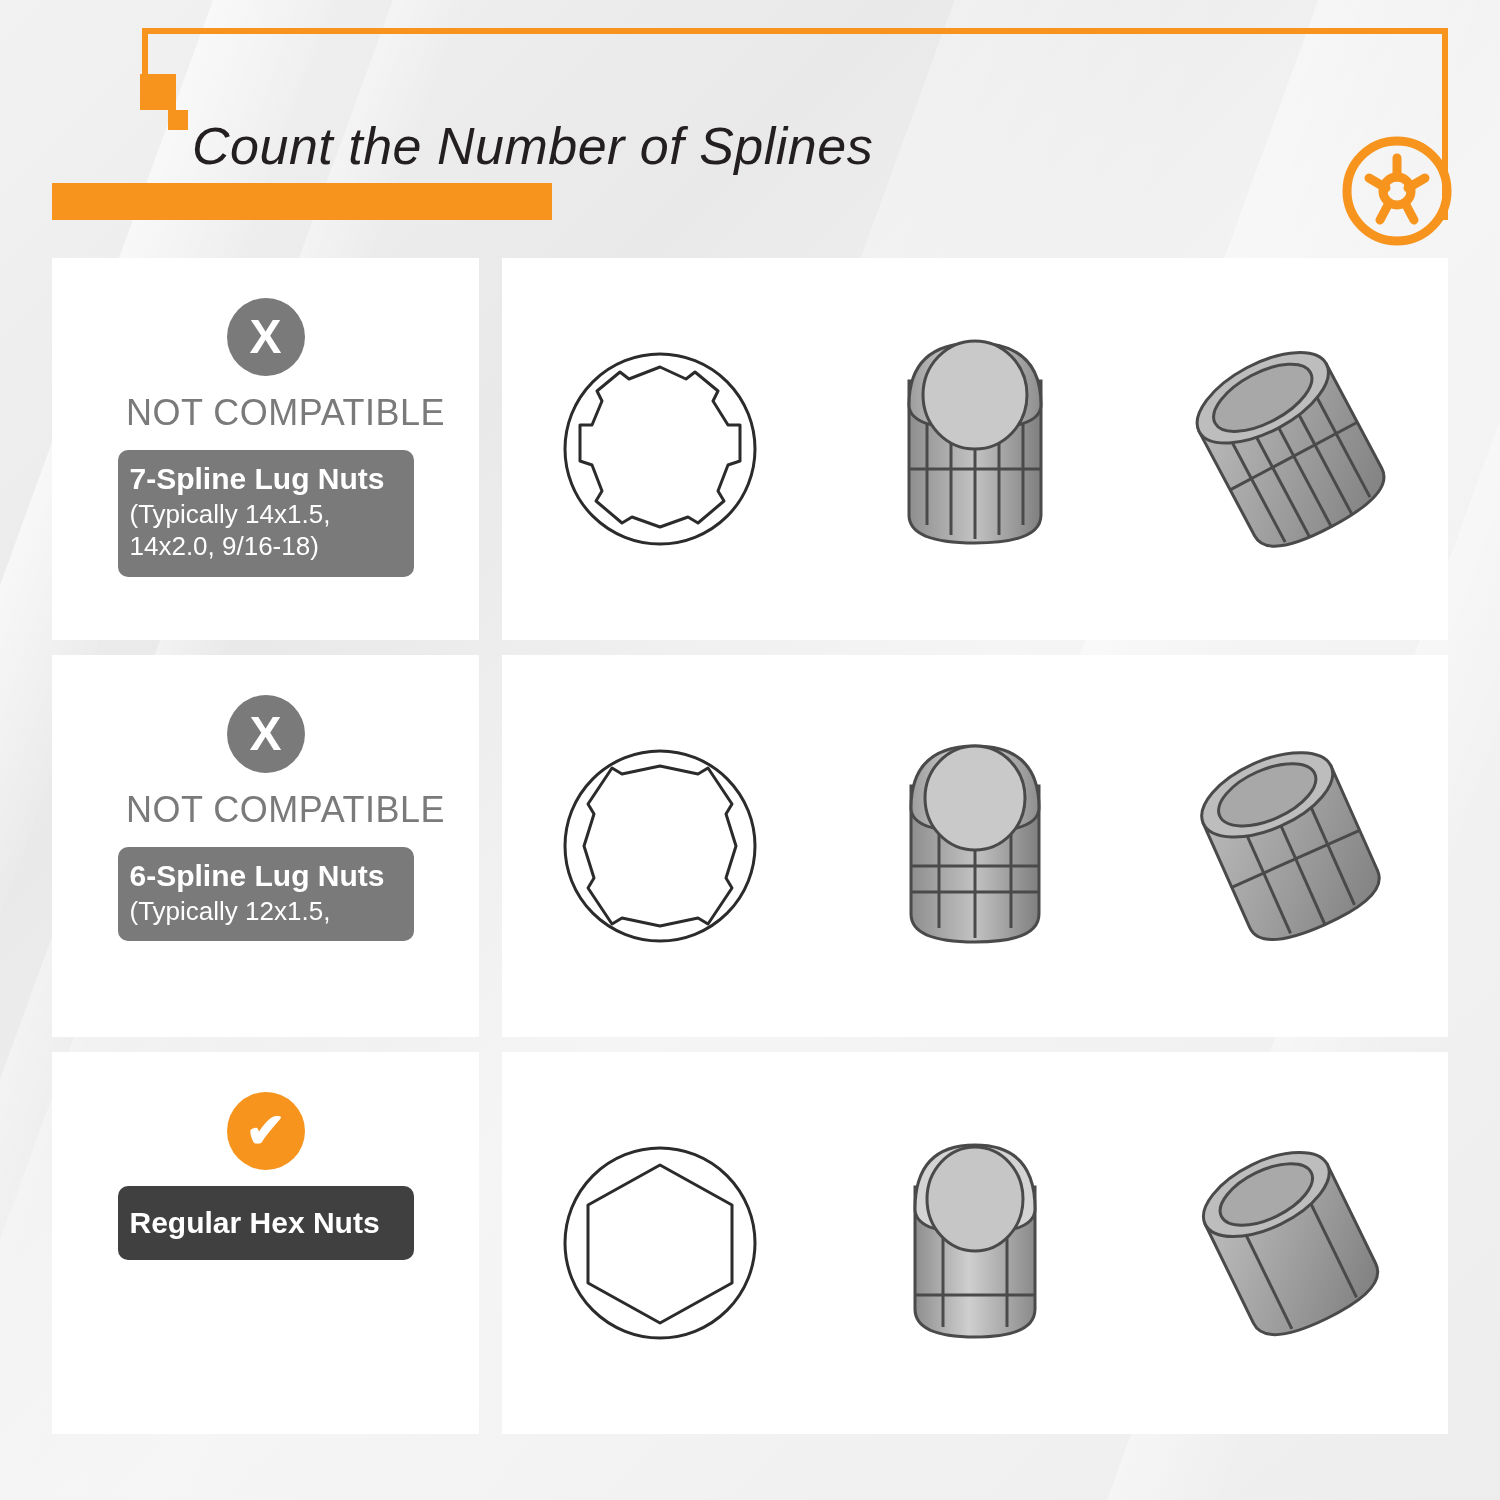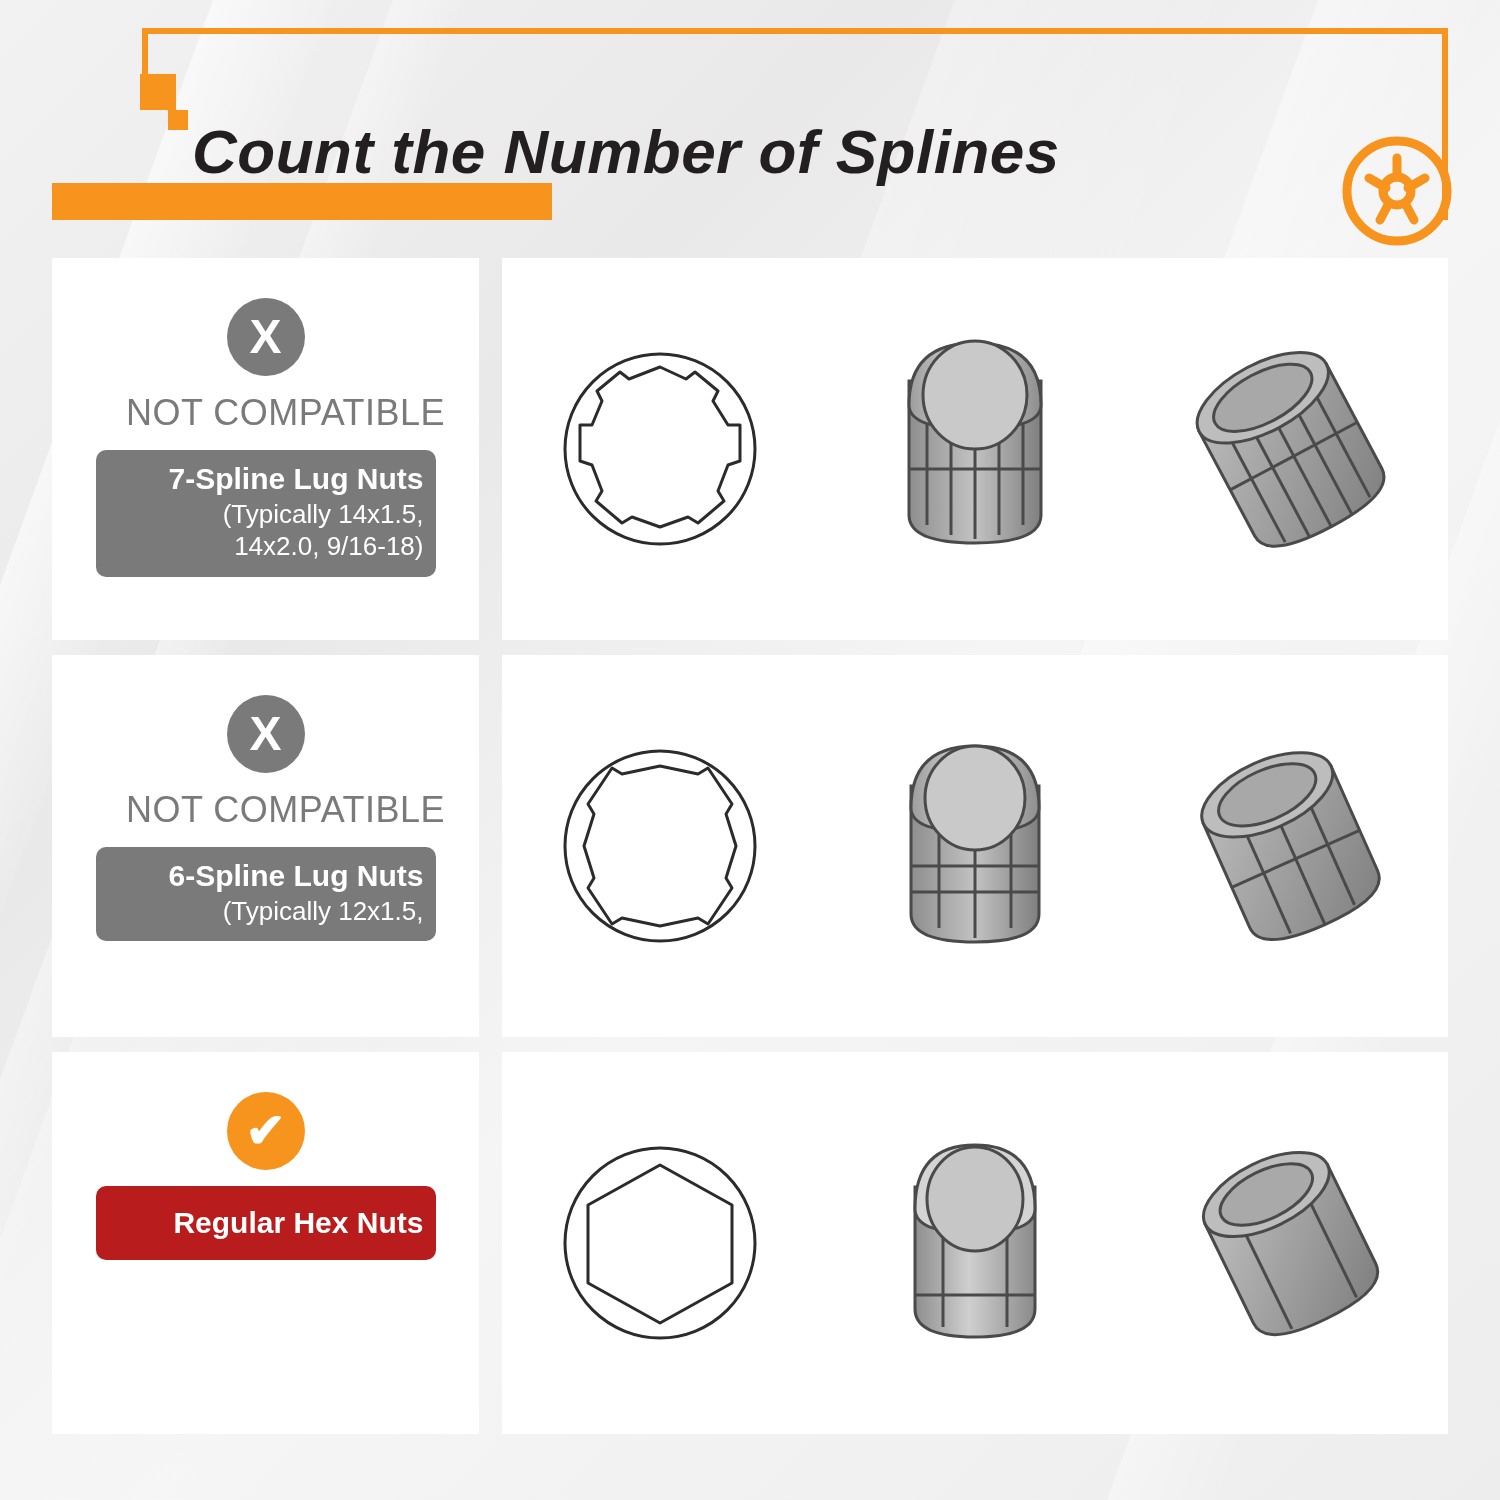--- a/index.html
+++ b/index.html
@@ -52,22 +52,22 @@
     left: 0px;
     top: 155px;
     width: 500px;
     height: 37px;
     background: #F7941D;
   }
   .title {
     position: absolute;
     left: 140px;
     top: 88px;
-    font-size: 62px;
-    font-weight: bold;
+    font-size: 52px;
+    font-weight: normal;
     font-style: italic;
     color: #231f20;
     letter-spacing: 0.5px;
     white-space: nowrap;
   }
   .wheel-icon {
     position: absolute;
     left: 1290px;
     top: 108px;
     width: 110px;
@@ -131,29 +131,29 @@
     font-size: 36px;
     letter-spacing: 0.5px;
     color: #7a7a7a;
     font-weight: normal;
     margin-left: 40px;
   }
   .status-text.compatible { color: #F7941D; }
 
   .pill {
     margin-top: 16px;
-    width: 340px;
+    width: 296px;
     border-radius: 10px;
     background: #7a7a7a;
     color: #ffffff;
-    text-align: right;
+    text-align: left;
     padding: 10px 12px 14px 12px;
     box-sizing: border-box;
   }
-  .pill.orange { background: #b91c1c; }
+  .pill.orange { background: #404040; }
   .pill-title {
     font-size: 30px;
     font-weight: bold;
     line-height: 1.25;
   }
   .pill-sub {
     font-size: 26px;
     line-height: 1.25;
     font-weight: normal;
   }

